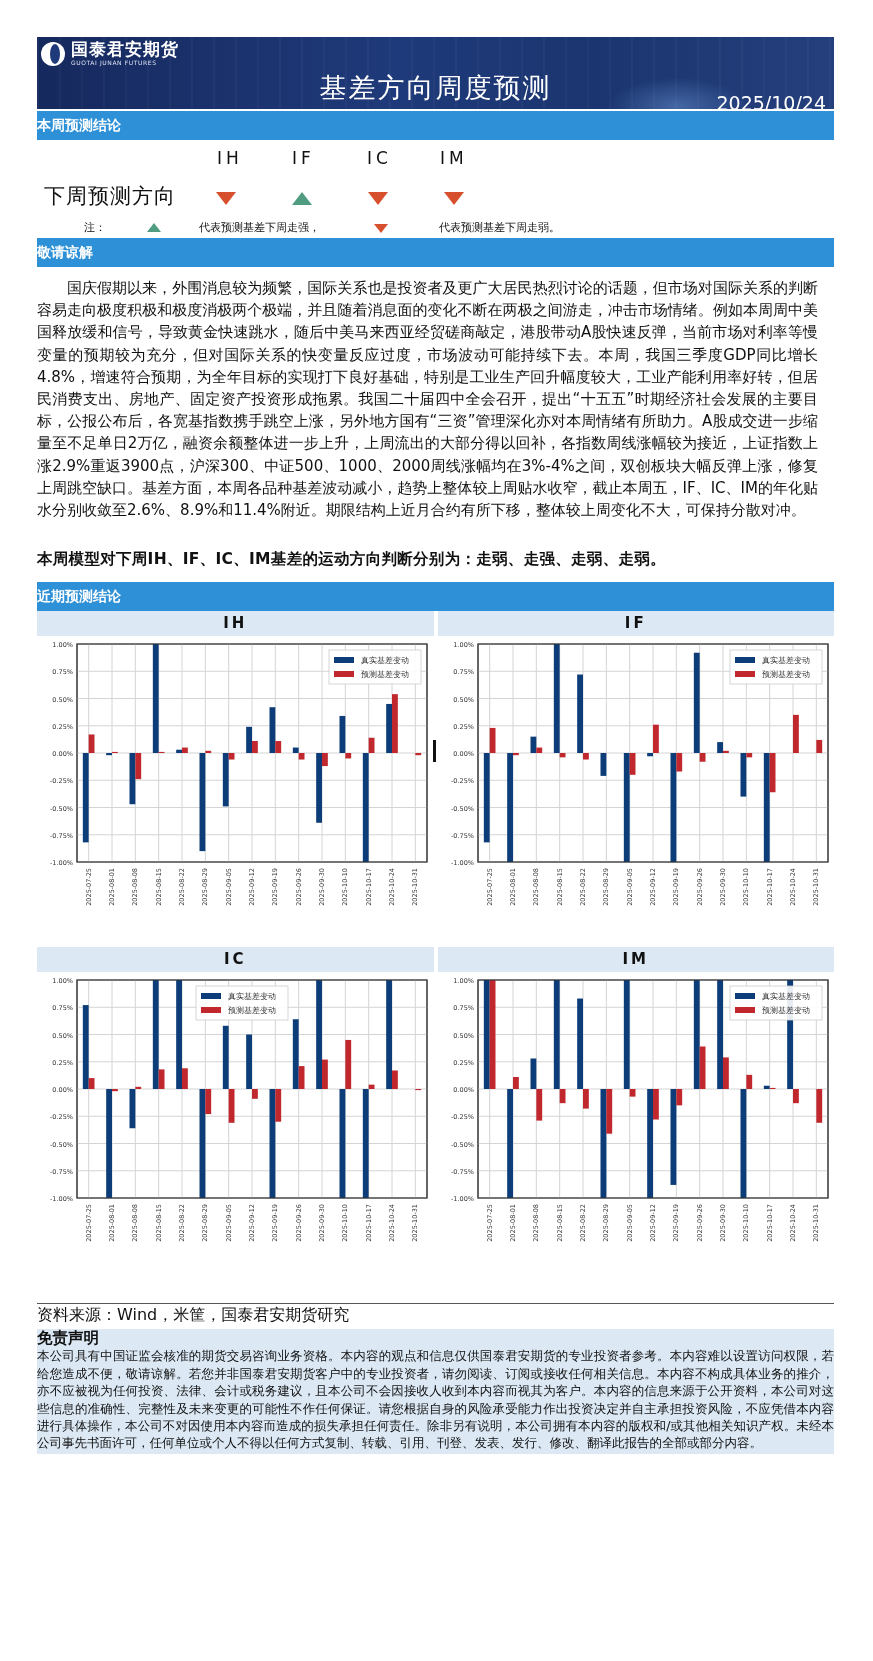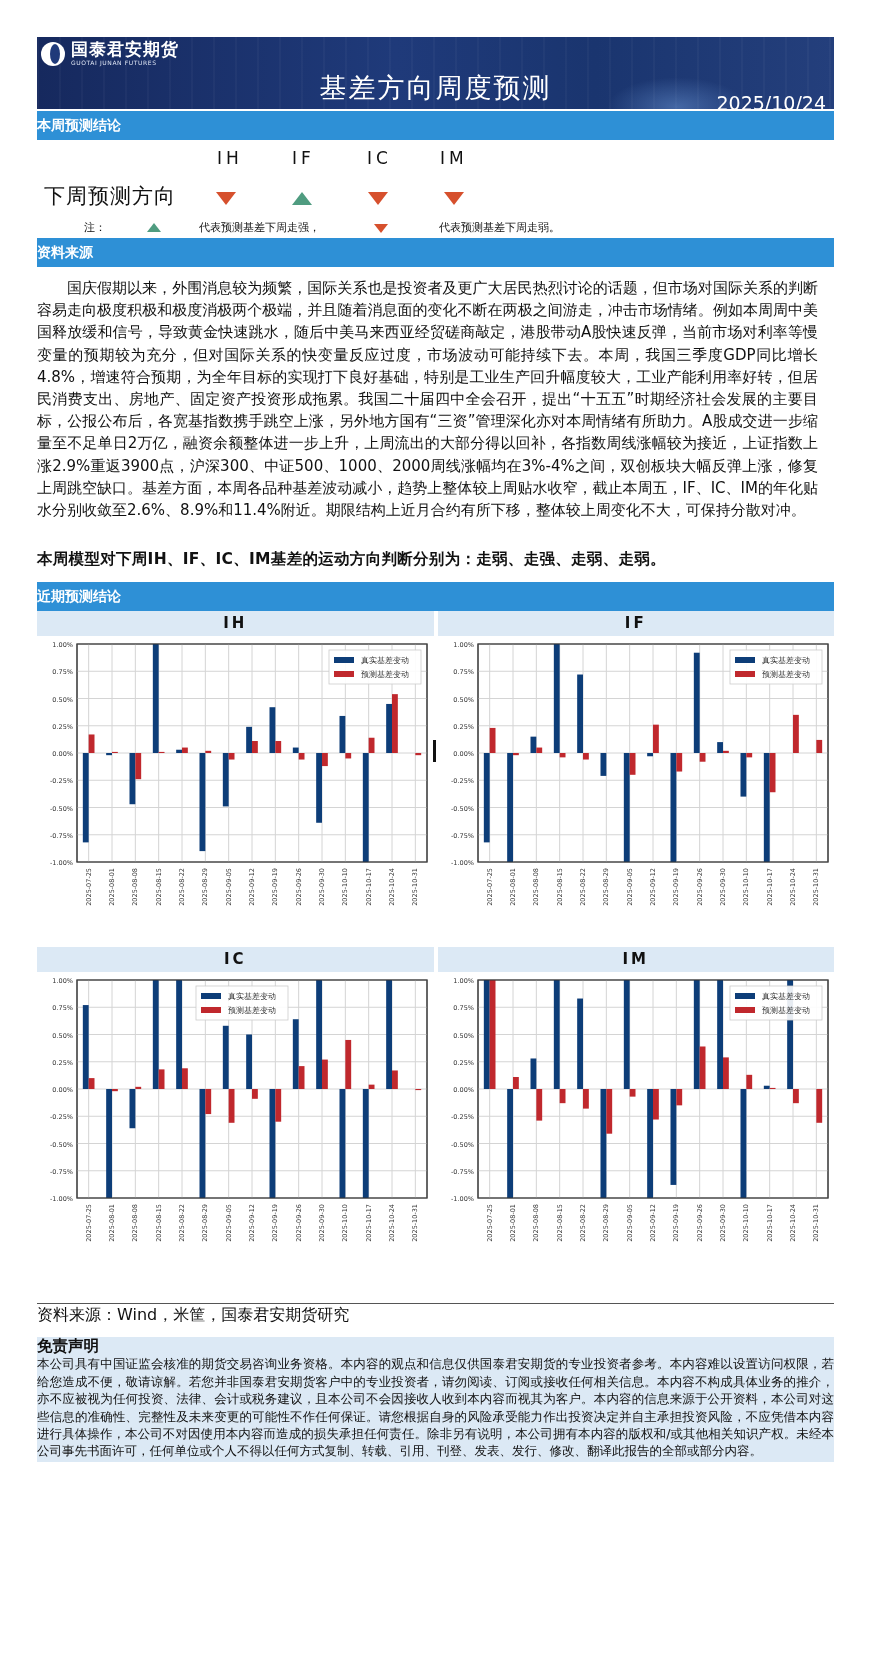--- a/index.html
+++ b/index.html
@@ -26,21 +26,21 @@
   .fc-arrow { position: absolute; top: 52px; }
   .note { position: absolute; top: 80px; font-size: 11px; }
   .review { padding: 10px 16px 0 0; font-size: 15px; line-height: 22.2px; text-align: justify; }
   .review p { text-indent: 2em; }
   .verdict { font-weight: bold; font-size: 15.5px; margin-top: 27px; margin-bottom: 12px; letter-spacing: 0.3px; }
   .charts { display: grid; grid-template-columns: 1fr 1fr; column-gap: 4px; }
   .chart-panel { position: relative; height: 336px; }
   .chart-title { height: 25px; background: #dce9f5; text-align: center; font-size: 15px; font-weight: bold; line-height: 25px; letter-spacing: 3px; }
   .chart-svg { display: block; }
   .source { border-top: 1px solid #555; margin-top: 20px; padding-top: 1px; font-size: 16px; }
-  .disclaimer { background: #dce9f5; padding: 0 0 2px 0; margin-top: 11px; }
+  .disclaimer { background: #dce9f5; padding: 0 0 2px 0; margin-top: 3px; }
   .disclaimer h3 { font-size: 15.5px; font-weight: bold; line-height: 18px; }
   .disclaimer p { font-size: 12.5px; line-height: 17.4px; text-align: justify; }
   .divider-black { position: absolute; width: 3px; background: #111; }
 </style>
 </head>
 <body>
 
 <div class="page">
 
   <div class="banner">
@@ -68,21 +68,21 @@
     <div class="fc-arrow tri-up" style="left:255px"></div>
     <div class="fc-arrow tri-down" style="left:331px"></div>
     <div class="fc-arrow tri-down" style="left:407px"></div>
     <div class="note" style="left:47px">注：</div>
     <div class="tri-sm-up" style="position:absolute;left:110px;top:83px"></div>
     <div class="note" style="left:162px">代表预测基差下周走强，</div>
     <div class="tri-sm-down" style="position:absolute;left:337px;top:84px"></div>
     <div class="note" style="left:402px">代表预测基差下周走弱。</div>
   </div>
 
-  <div class="section-bar" style="margin-top:0">资料来源</div>
+  <div class="section-bar" style="margin-top:0">敬请谅解</div>
   <div class="review">
     <p>国庆假期以来，外围消息较为频繁，国际关系也是投资者及更广大居民热烈讨论的话题，但市场对国际关系的判断容易走向极度积极和极度消极两个极端，并且随着消息面的变化不断在两极之间游走，冲击市场情绪。例如本周周中美国释放缓和信号，导致黄金快速跳水，随后中美马来西亚经贸磋商敲定，港股带动A股快速反弹，当前市场对利率等慢变量的预期较为充分，但对国际关系的快变量反应过度，市场波动可能持续下去。本周，我国三季度GDP同比增长4.8%，增速符合预期，为全年目标的实现打下良好基础，特别是工业生产回升幅度较大，工业产能利用率好转，但居民消费支出、房地产、固定资产投资形成拖累。我国二十届四中全会召开，提出“十五五”时期经济社会发展的主要目标，公报公布后，各宽基指数携手跳空上涨，另外地方国有“三资”管理深化亦对本周情绪有所助力。A股成交进一步缩量至不足单日2万亿，融资余额整体进一步上升，上周流出的大部分得以回补，各指数周线涨幅较为接近，上证指数上涨2.9%重返3900点，沪深300、中证500、1000、2000周线涨幅均在3%-4%之间，双创板块大幅反弹上涨，修复上周跳空缺口。基差方面，本周各品种基差波动减小，趋势上整体较上周贴水收窄，截止本周五，IF、IC、IM的年化贴水分别收敛至2.6%、8.9%和11.4%附近。期限结构上近月合约有所下移，整体较上周变化不大，可保持分散对冲。</p>
     <div class="verdict">本周模型对下周IH、IF、IC、IM基差的运动方向判断分别为：走弱、走强、走弱、走弱。</div>
   </div>
 
   <div class="section-bar">近期预测结论</div>
   <div class="charts">
     <div class="chart-panel">
       <div class="chart-title">IH</div>
       <svg class="chart-svg" width="396" height="311">

